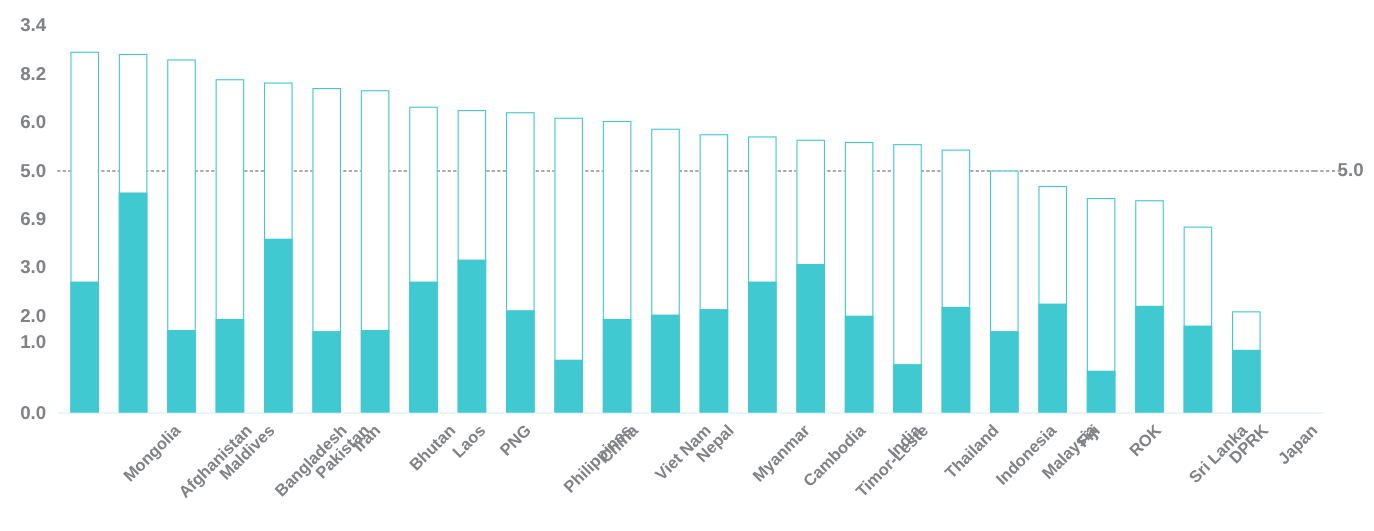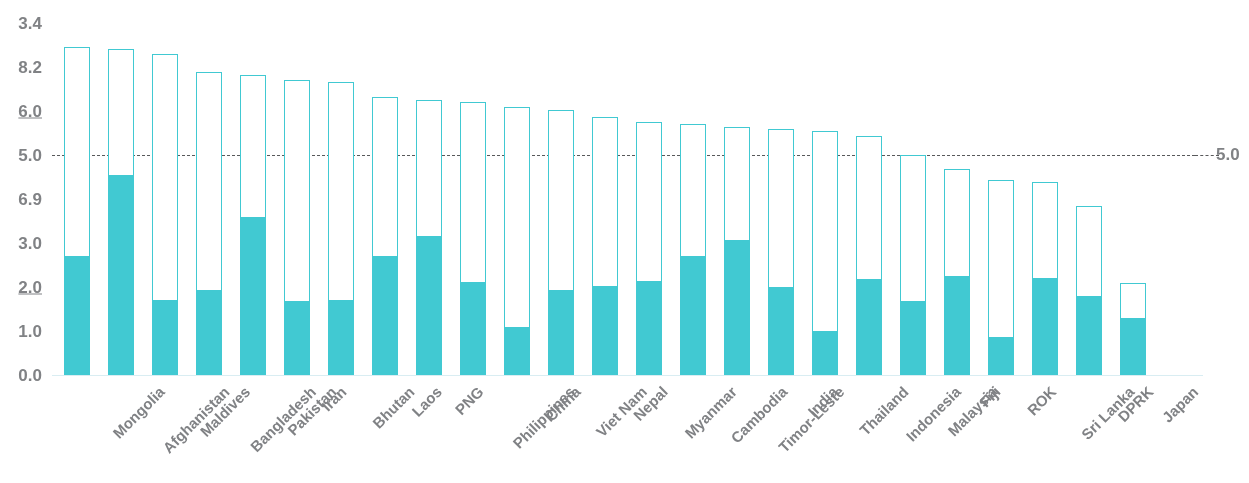--- a/index.html
+++ b/index.html
@@ -153,26 +153,26 @@
     white-space: nowrap;
   }
 </style>
 </head>
 <body>
 
 <div id="chart-root">
 
   <div class="y-axis">
       <div class="y-tick" style="top: 375px;">0.0</div>
-      <div class="y-tick" style="top: 331px;">1.0</div>
-      <div class="y-tick" style="top: 287px; text-decoration: underline;">2.0</div>
+      <div class="y-tick" style="top: 311px;">1.0</div>
+      <div class="y-tick" style="top: 287px;">2.0</div>
       <div class="y-tick" style="top: 243px; text-align: right;">3.0</div>
       <div class="y-tick" style="top: 199px;">6.9</div>
       <div class="y-tick" style="top: 155px;">5.0</div>
-      <div class="y-tick" style="top: 111px; text-decoration: underline;">6.0</div>
+      <div class="y-tick" style="top: 111px;">6.0</div>
       <div class="y-tick" style="top: 67px;">8.2</div>
       <div class="y-tick" style="top: 23px;">3.4</div>
     </div>
 
   <div class="plot">
     <div class="baseline"></div>
     <div class="ref-line" style="top: 155px;"></div>
   <div class="bar-group" style="left: 12px;">
         <div class="bar-1970" title="Mongolia 1970 TFR 7.45" style="height: 327.8px;"></div>
         <div class="bar-2022" title="Mongolia 2022 TFR 2.71" style="height: 119.24px;"></div>

